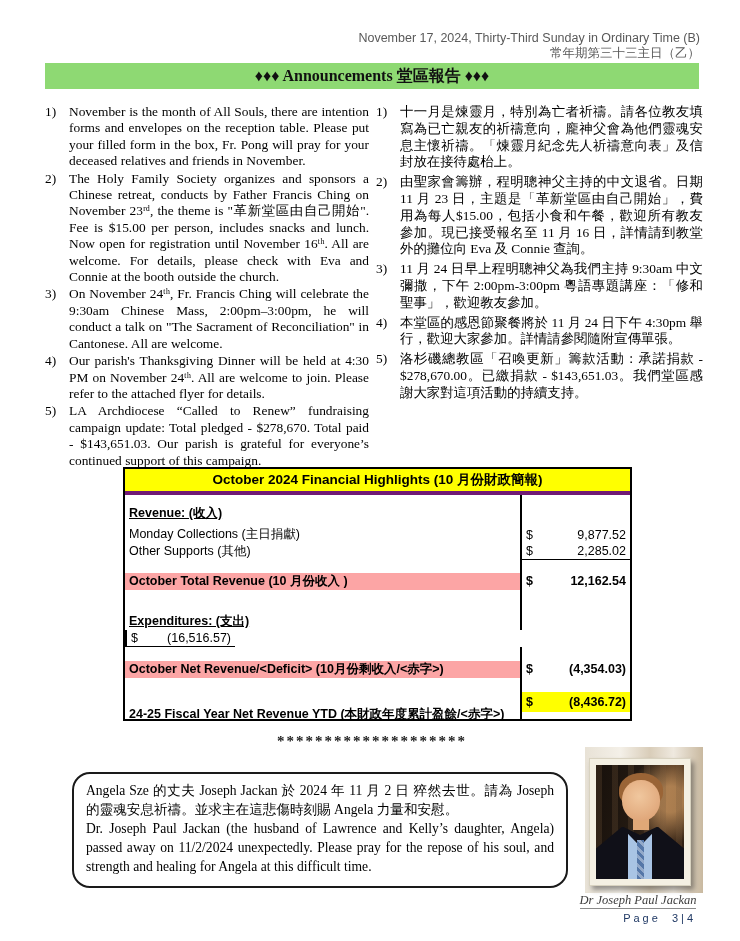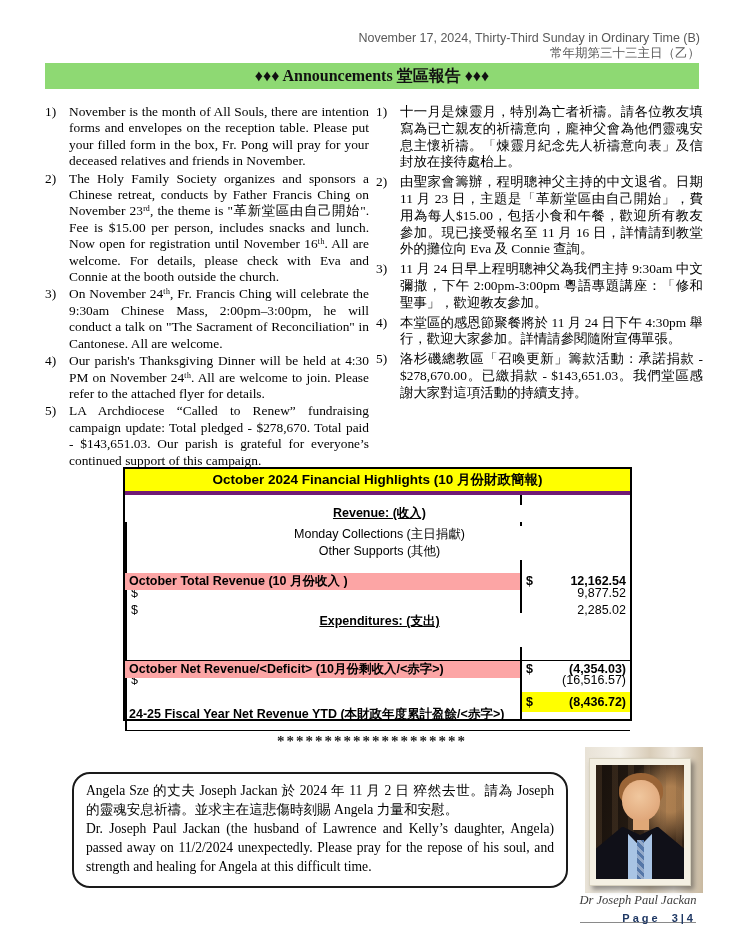--- a/index.html
+++ b/index.html
@@ -28,21 +28,21 @@
 
   
   .fintable{position:absolute;left:123px;top:467px;width:505px;border:2px solid #000;
             font-family:"Liberation Sans", sans-serif;font-size:12.5px;background:#fff;}
   .thead{height:22px;background:#FFFF00;border-bottom:4px solid #701a75;display:flex;
          align-items:center;justify-content:center;font-weight:bold;font-size:13.5px;}
   .trow{display:flex;align-items:center;}
   .tlabel{flex:1;padding-left:4px;display:flex;align-items:center;}
   .tamt{flex:0 0 100px;border-left:2px solid #000;align-self:stretch;display:flex;
         align-items:center;justify-content:space-between;padding:0 4px;}
-  .r17{height:17px;flex-direction:column;}.r20{height:20px;}
+  .r17{height:17px;}.r20{height:20px;}
   .sp4{height:4px;}.sp7{height:7px;}.sp10{height:10px;}.sp11{height:11px;}
   .sp12{height:12px;}.sp13{height:13px;}.sp22{height:22px;}
   .section .tlabel{font-weight:bold;text-decoration:underline;}
   .amt-line .tamt{border-bottom:1.5px solid #000;}
   .hl .tlabel{background:#fca5a5;font-weight:bold;}
   .hl .tamt{font-weight:bold;}
   .ytd .tlabel{font-weight:bold;margin-top:24px;}
   .ytd .tamt{background:#FFFF00;font-weight:bold;}
 
   
@@ -73,25 +73,25 @@
         background:radial-gradient(circle at 45% 40%, #f0c79e 0%, #dfa578 80%);border-radius:48%;}
   .neck{position:absolute;top:45%;left:42%;width:18%;height:12%;background:#e0a877;}
   .suit{position:absolute;bottom:0;left:0;width:100%;height:46%;background:#101018;
         clip-path:polygon(0 100%,0 42%,30% 0,50% 16%,70% 0,100% 42%,100% 100%);}
   .shirt{position:absolute;bottom:0;left:36%;width:28%;height:40%;background:#a9c4e4;
          clip-path:polygon(0 0,50% 28%,100% 0,100% 100%,0 100%);}
   .tie{position:absolute;bottom:0;left:46.5%;width:8%;height:34%;
        background:repeating-linear-gradient(45deg,#5577a8 0 3px,#93a9c9 3px 6px);}
   .caption{position:absolute;left:572px;top:893px;width:132px;text-align:center;
            font-family:"Liberation Serif", serif;font-style:italic;font-size:12.5px;color:#3c3c3c;}
-  .caption span{border-bottom:1px solid #8a8a8a;padding-bottom:15px;}
+  .caption span{border-bottom:1px solid #8a8a8a;padding-bottom:1px;}
 
   
   .pagenum{position:absolute;right:44px;top:912px;font-family:"Liberation Sans", sans-serif;
-           font-weight:bold;font-size:11px;color:#1F3864;letter-spacing:3px;word-spacing:5px;}
+           font-weight:normal;font-size:11px;color:#1F3864;letter-spacing:3px;word-spacing:5px;}
 </style>
 </head>
 <body>
 
 <div class="page">
 
   <div class="dates">
     <div>November 17, 2024, Thirty-Third Sunday in Ordinary Time (B)</div>
     <div>常年期第三十三主日（乙）</div>
   </div>

